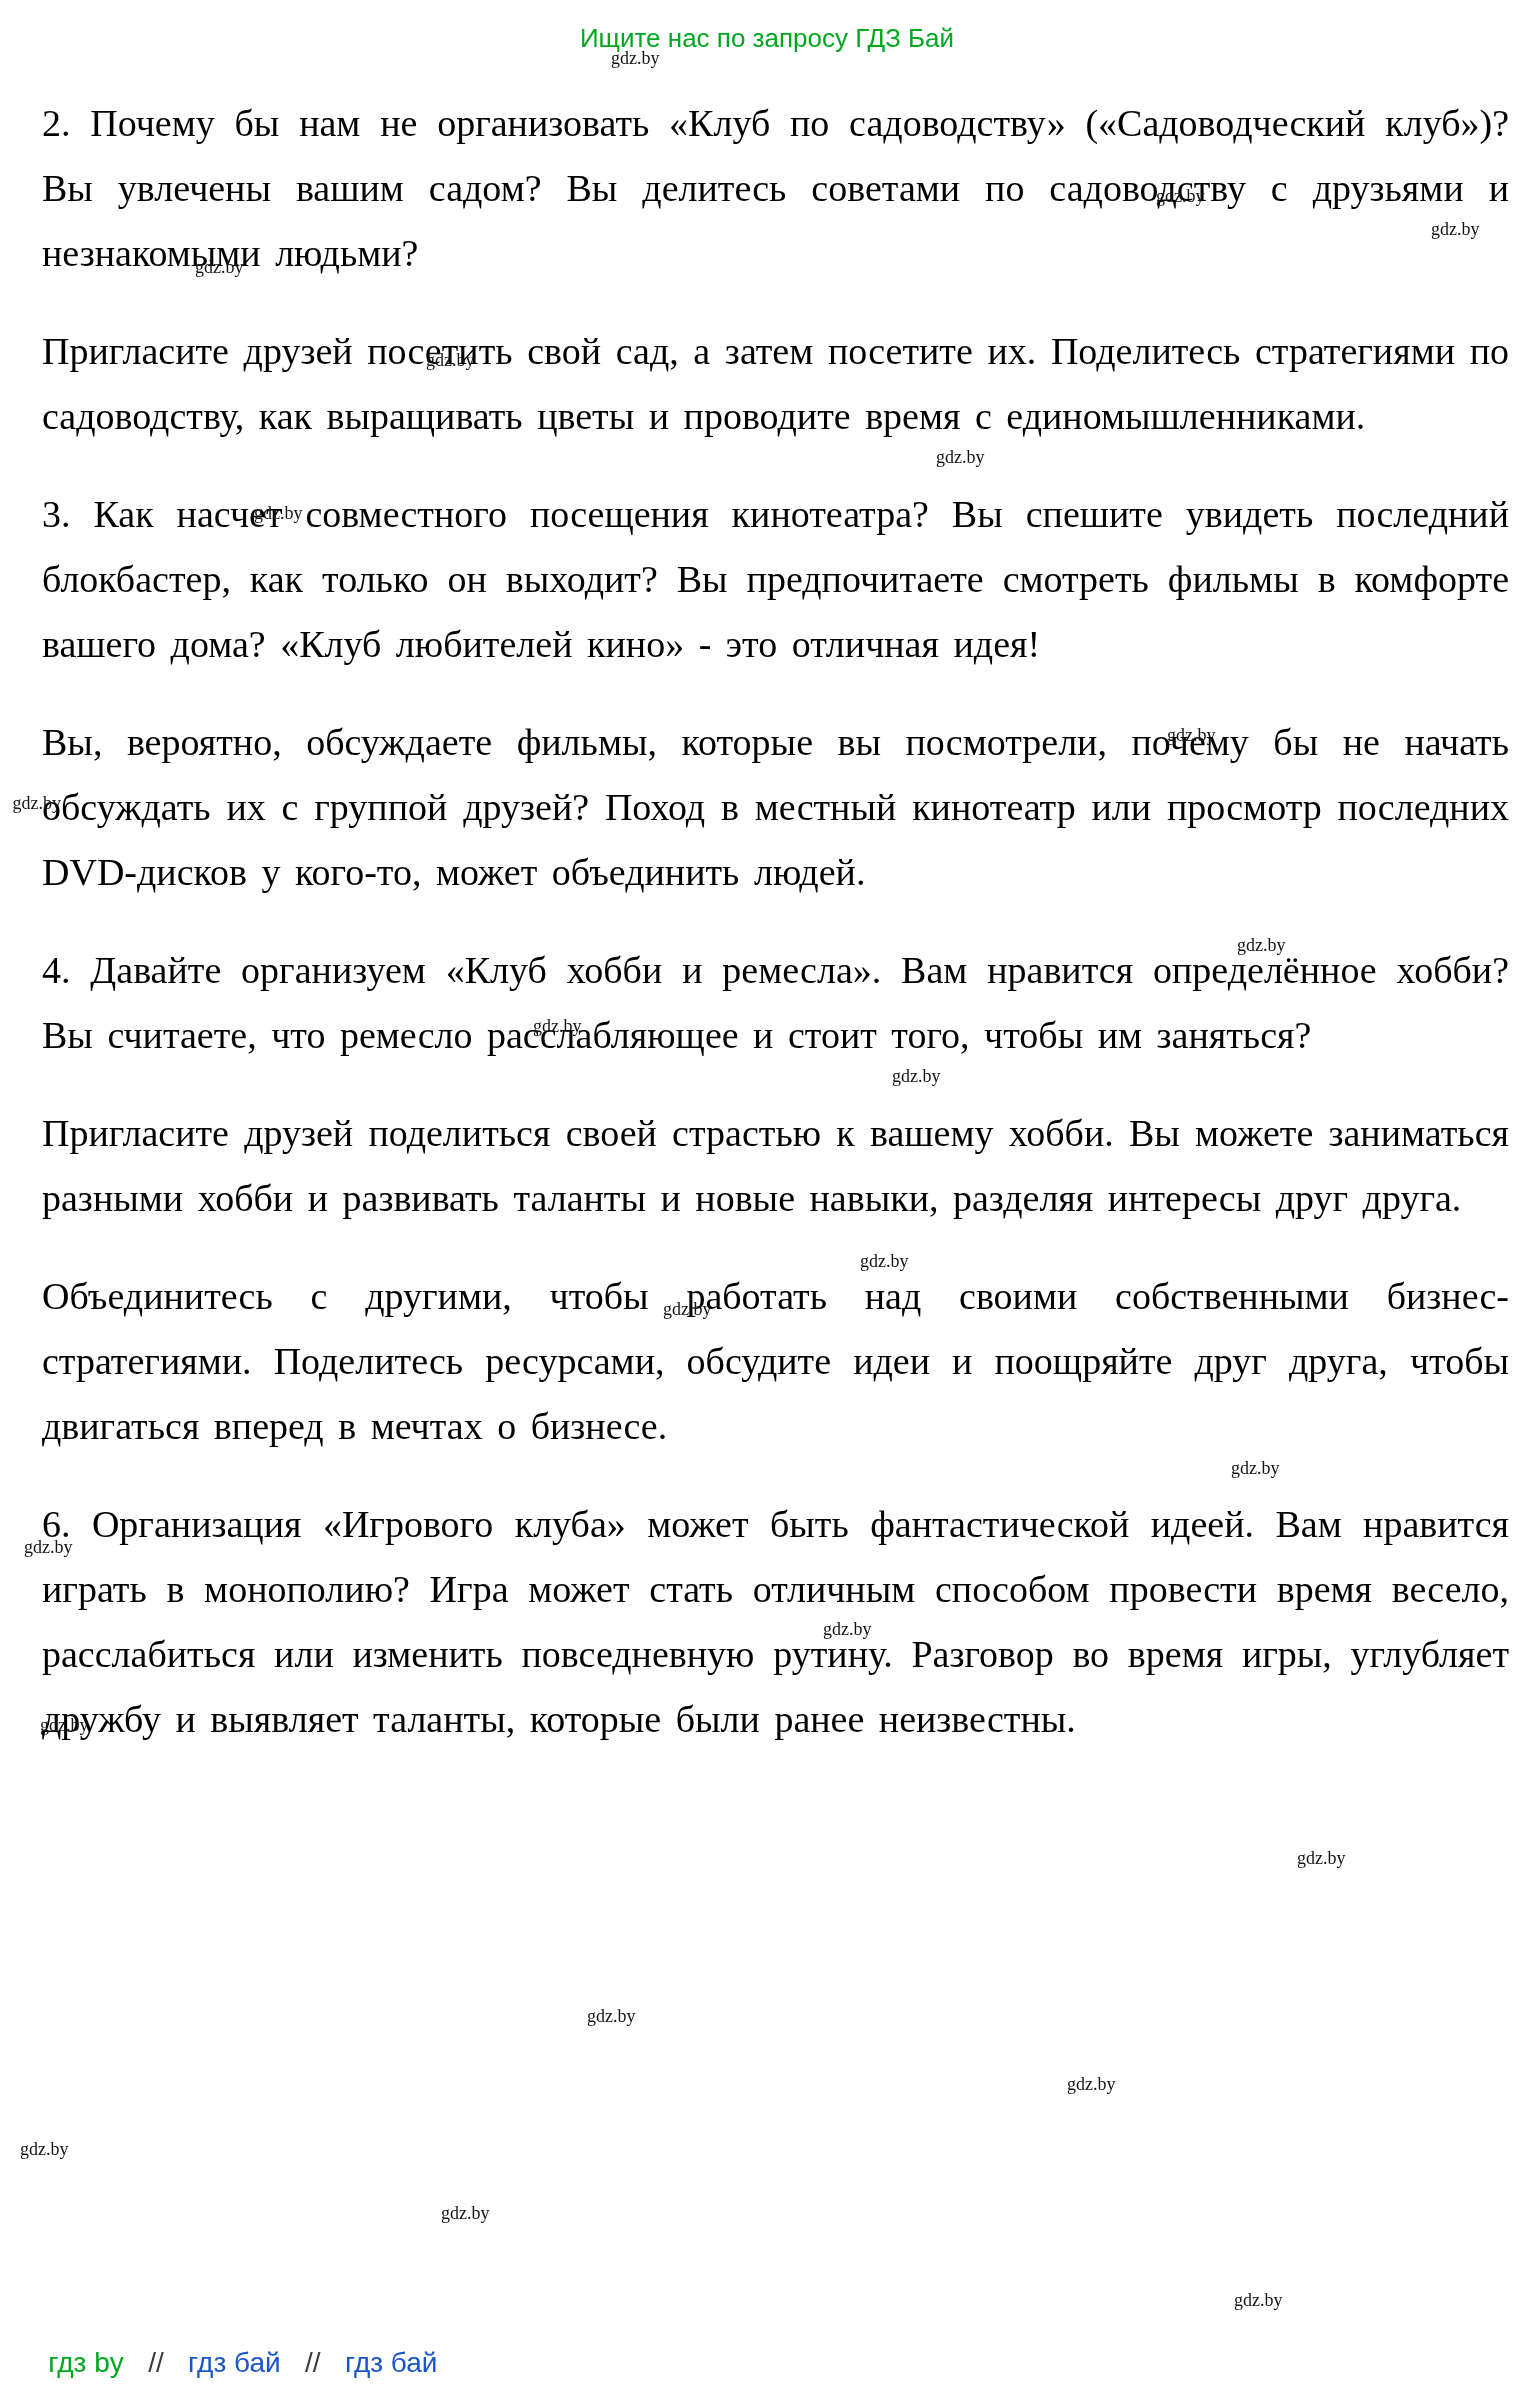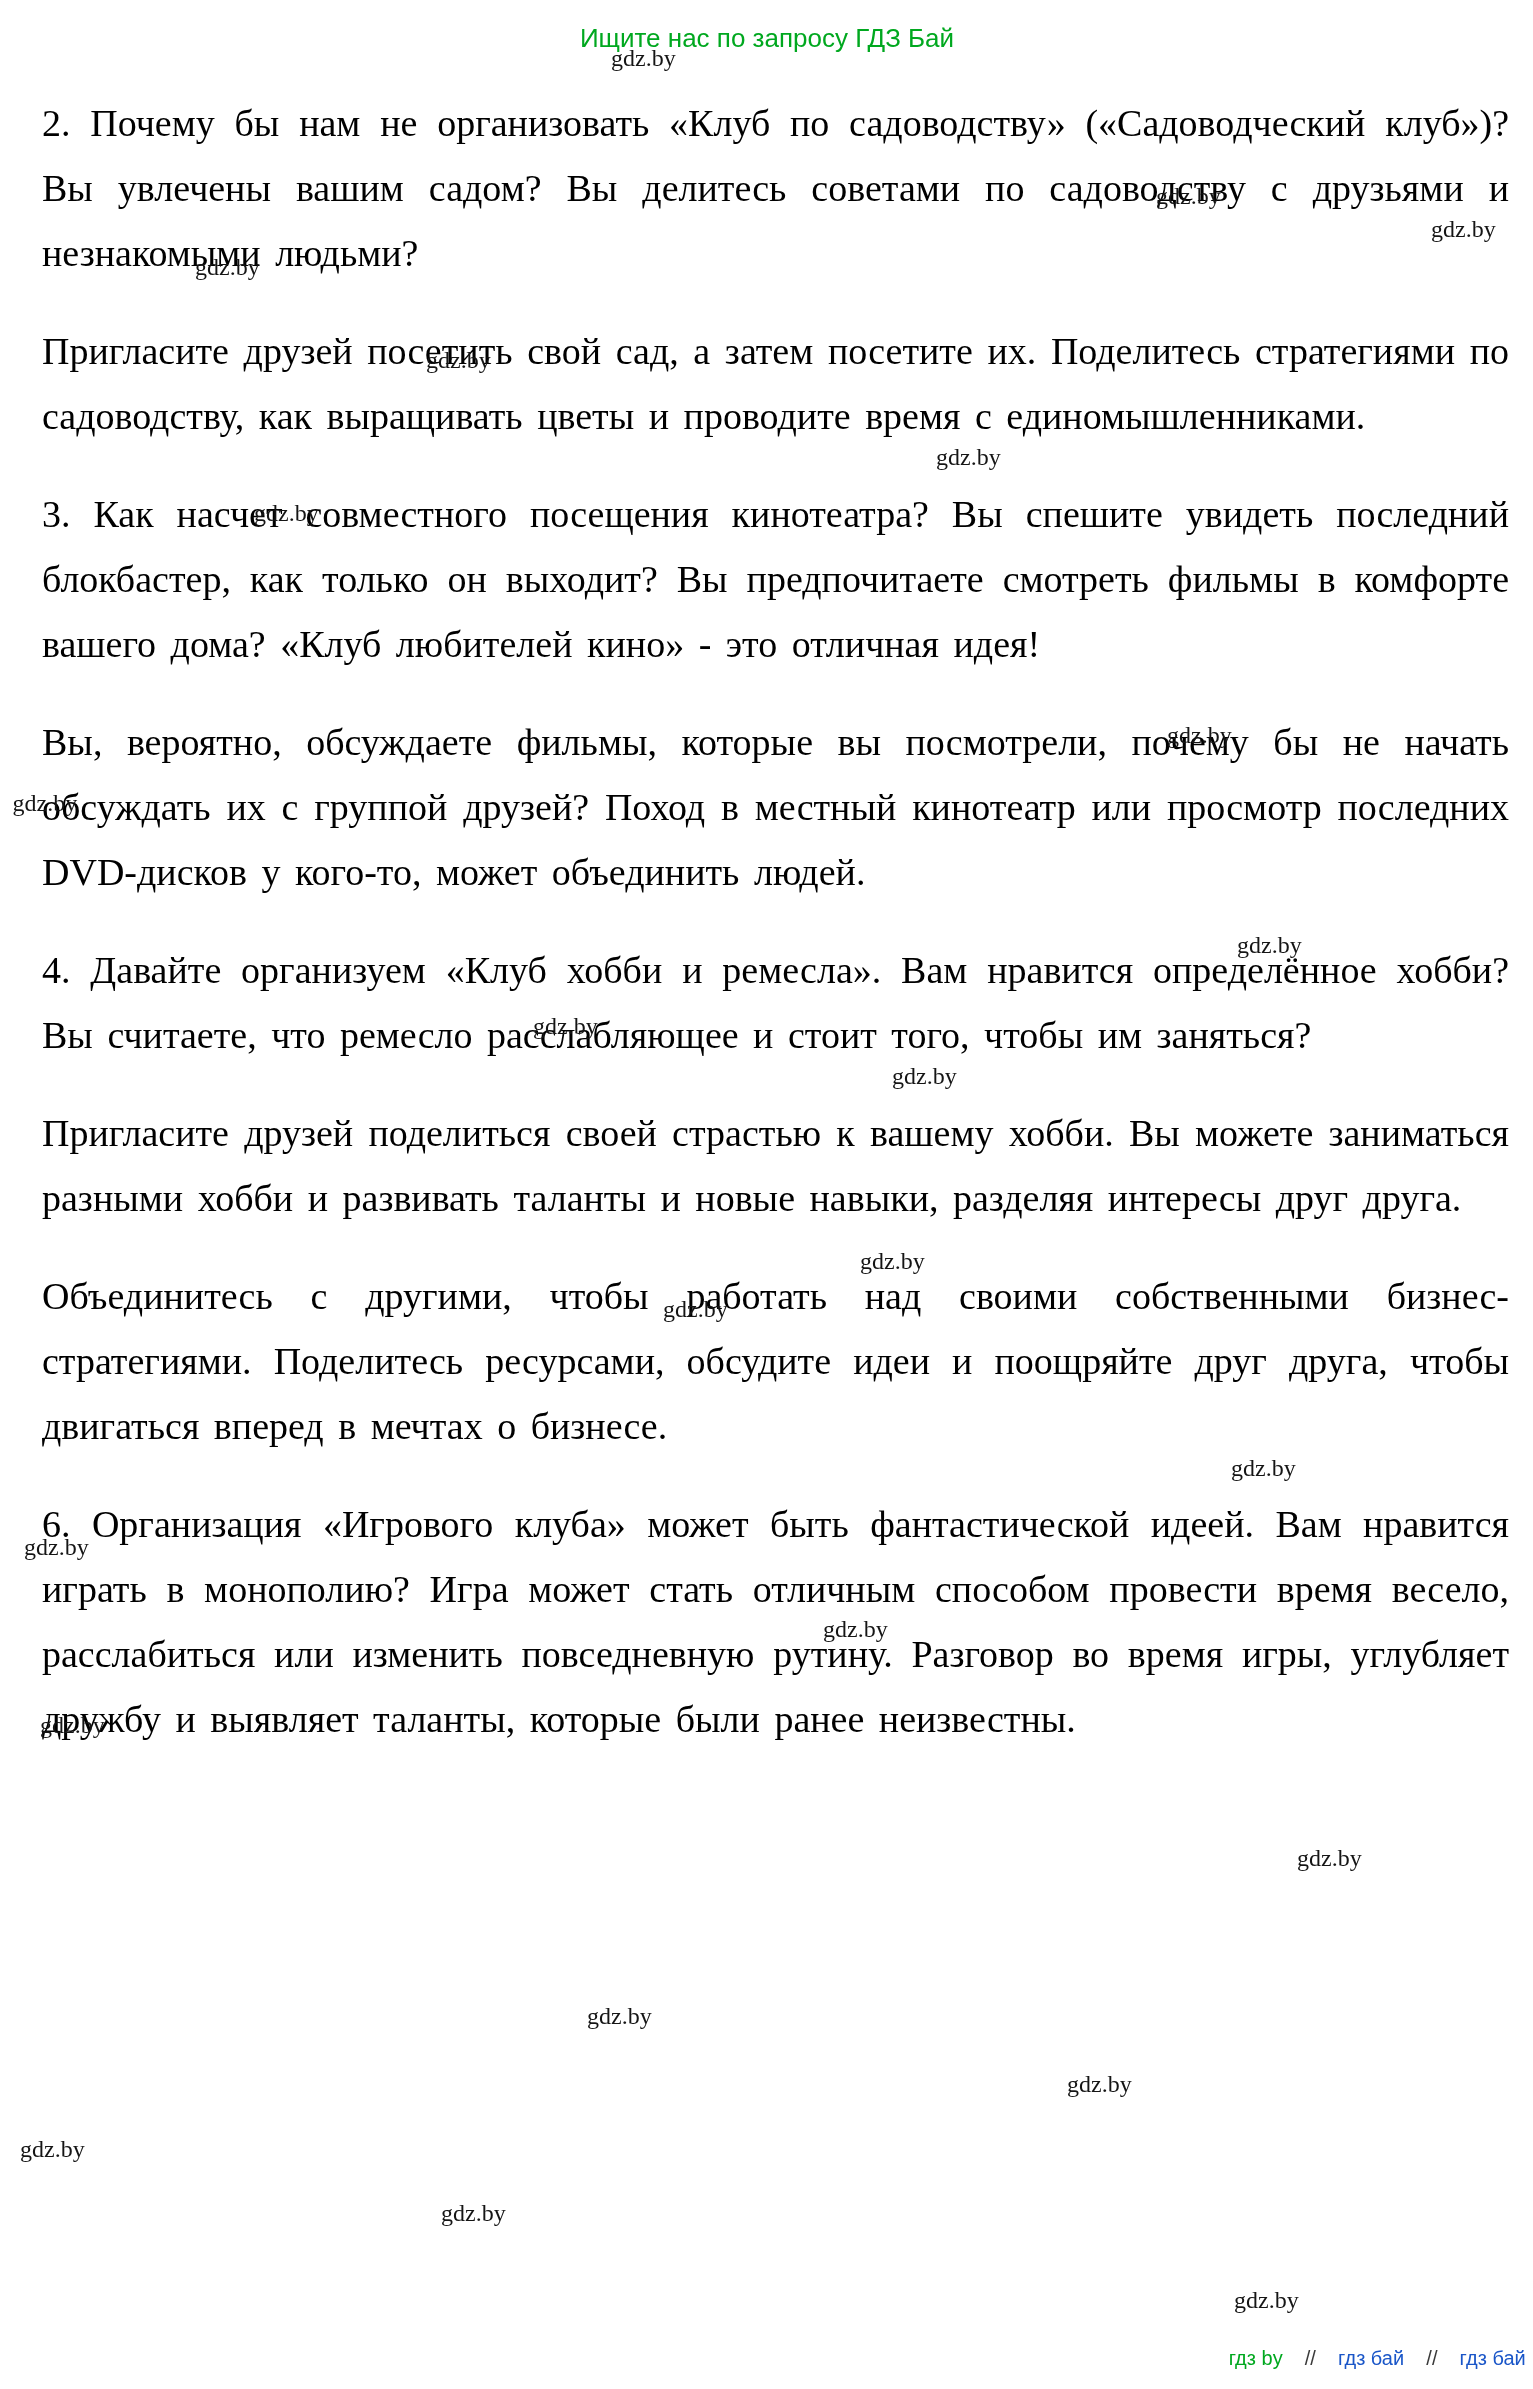--- a/index.html
+++ b/index.html
@@ -43,33 +43,34 @@
     position: absolute;
     left: 0;
     top: 0;
     width: 100%;
     height: 100%;
     pointer-events: none;
   }
   .watermark {
     position: absolute;
     font-family: "Liberation Serif", serif;
-    font-size: 24px;
+    font-size: 18px;
     line-height: 25px;
     color: #151515;
     white-space: nowrap;
   }
   .footer {
     position: absolute;
     left: 0;
     right: 0;
     top: 2347px;
-    text-align: right;
+    text-align: left;
     font-family: "Liberation Sans", sans-serif;
-    font-size: 20px;
+    font-size: 28px;
+    padding-left: 40px;
   }
   .footer span {
     margin: 0 8.3px;
   }
 </style>
 </head>
 <body>
 
 <div class="page">
 

